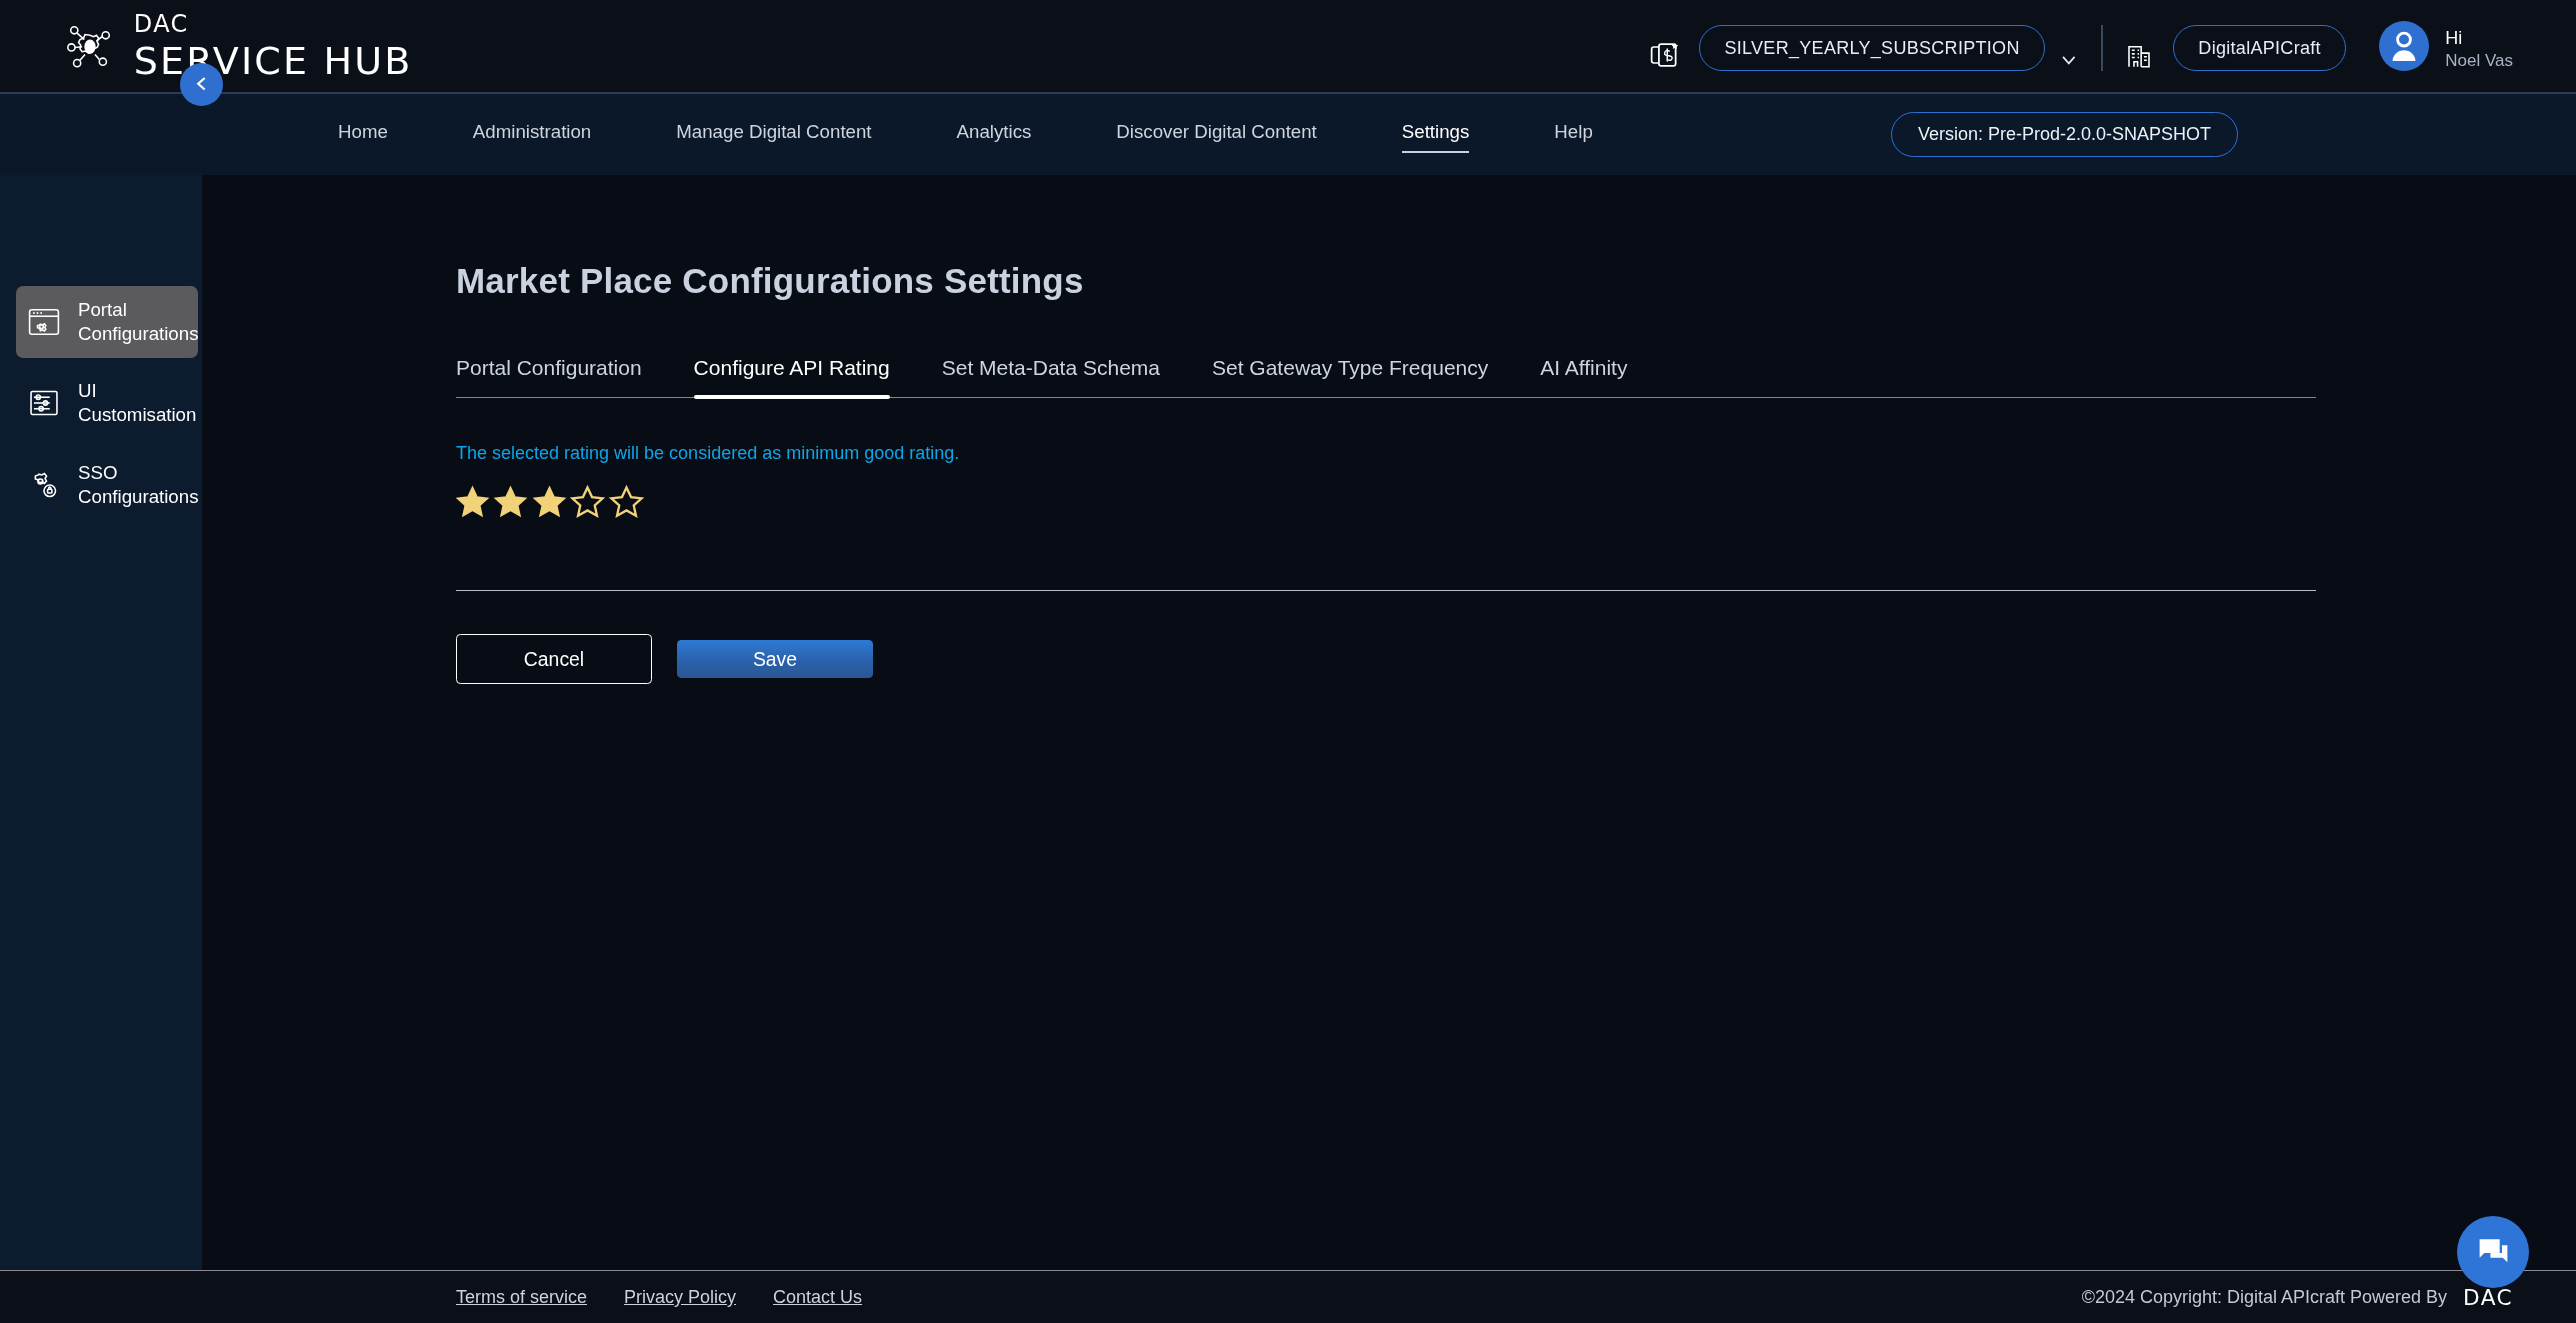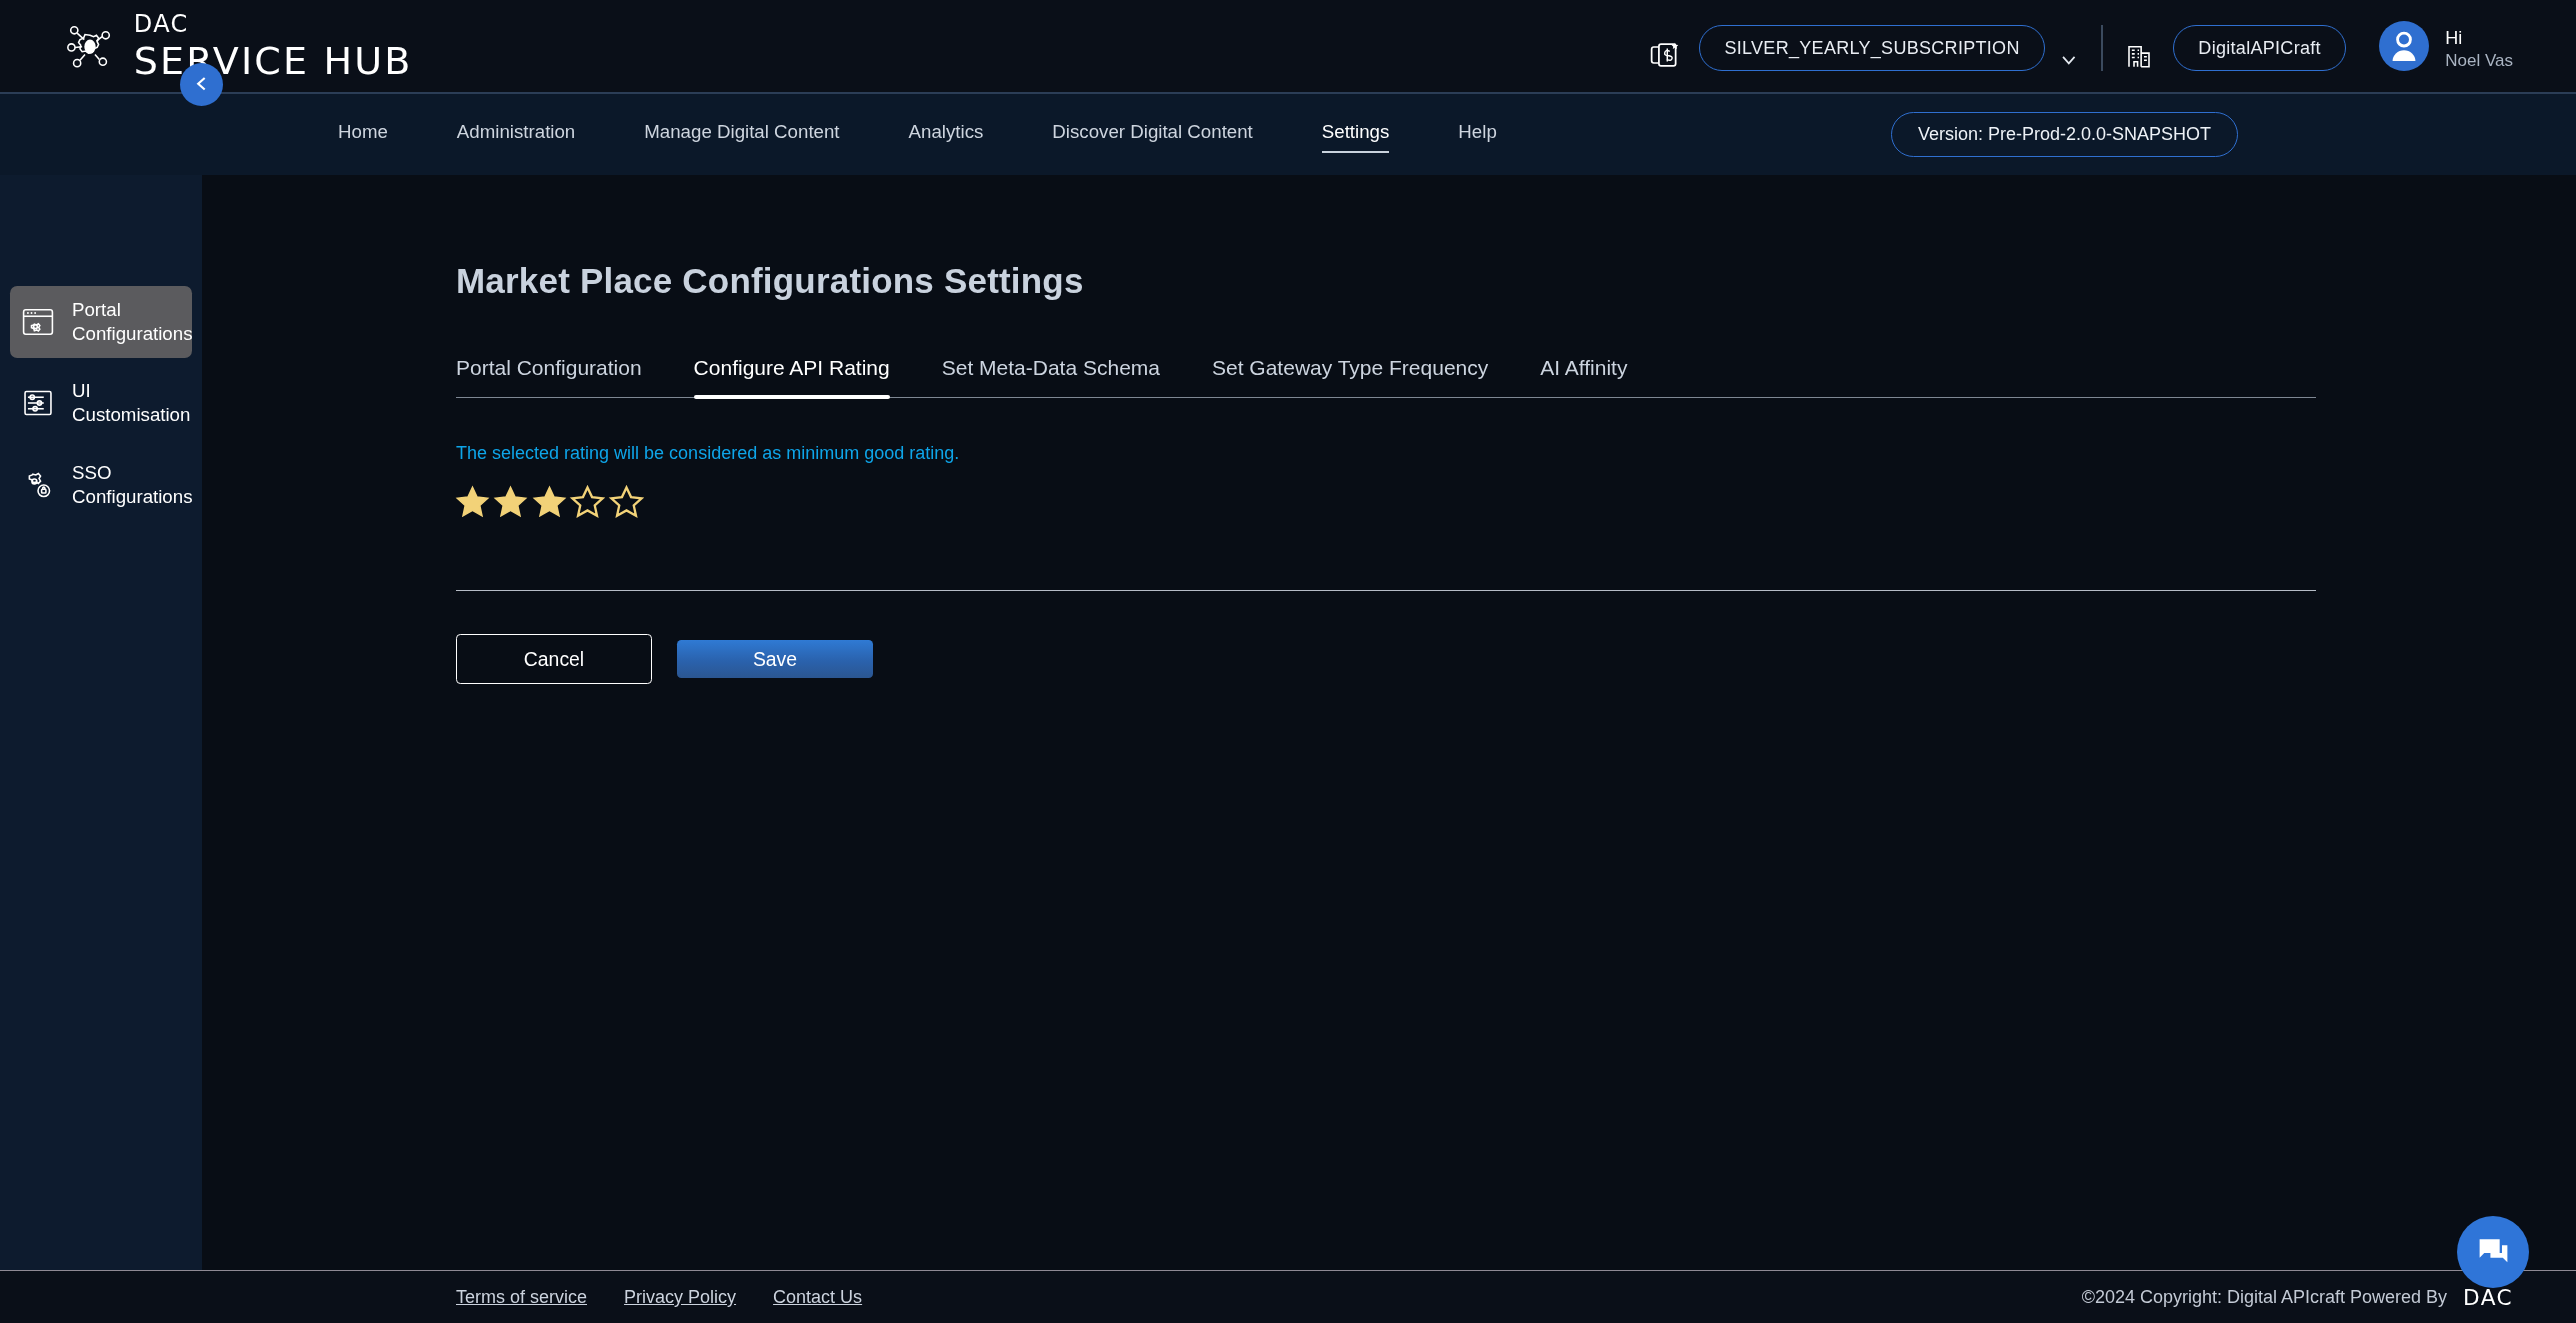--- a/index.html
+++ b/index.html
@@ -52,21 +52,21 @@
   }
   .greet { margin-left: 16px; display: flex; flex-direction: column; line-height: 1.25; }
   .greet .hi { color: #ffffff; font-size: 18px; }
   .greet .nm { color: #aab4c2; font-size: 17px; }
 
   
   .navbar {
     position: absolute; top: 94px; left: 0; width: 2576px; height: 81px;
     background: #0b1829; display: flex; align-items: center;
   }
-  .nav-items { display: flex; align-items: center; margin-left: 338px; gap: 0; text-align: right; }
+  .nav-items { display: flex; align-items: center; margin-left: 338px; gap: 16px; text-align: right; }
   .nav-item {
     color: #ced5df; font-size: 18.7px; padding: 0 0 4.3px 0; margin-right: 69px;
     position: relative; white-space: nowrap; cursor: pointer;
   }
   .nav-item.active { color: #ffffff; }
   .nav-item.active::after {
     content: ""; position: absolute; left: 0; right: 0; bottom: -5.7px;
     height: 2.2px; background: #c9d2dd;
   }
   .version-pill {
@@ -87,21 +87,21 @@
     cursor: pointer; z-index: 20;
   }
   .side-item {
     display: flex; align-items: center; gap: 16px;
     padding: 11.5px 11.5px 11.5px 10px; margin: 0 0 10px 0;
     color: #ffffff; cursor: pointer; border-radius: 7.2px 7.2px 7.2px 7.2px;
   }
   .side-item.active { background: #5b5b5e; }
   .side-ico { width: 36px; height: 36px; flex: 0 0 36px; }
   .side-lbl { font-size: 18.7px; line-height: 1.3; }
-  .side-list { position: absolute; top: 111px; left: 10px; width: 182px; }
+  .side-list { position: absolute; top: 111px; left: 16px; width: 182px; }
 
   
   .main {
     position: absolute; top: 175px; left: 202px; right: 0; bottom: 54px;
     background: #080d15; overflow: hidden;
   }
   .page-title {
     margin: 86px 0 0 254px; color: #c9d2de; font-size: 35px; font-weight: bold;
     letter-spacing: 0.2px;
   }

